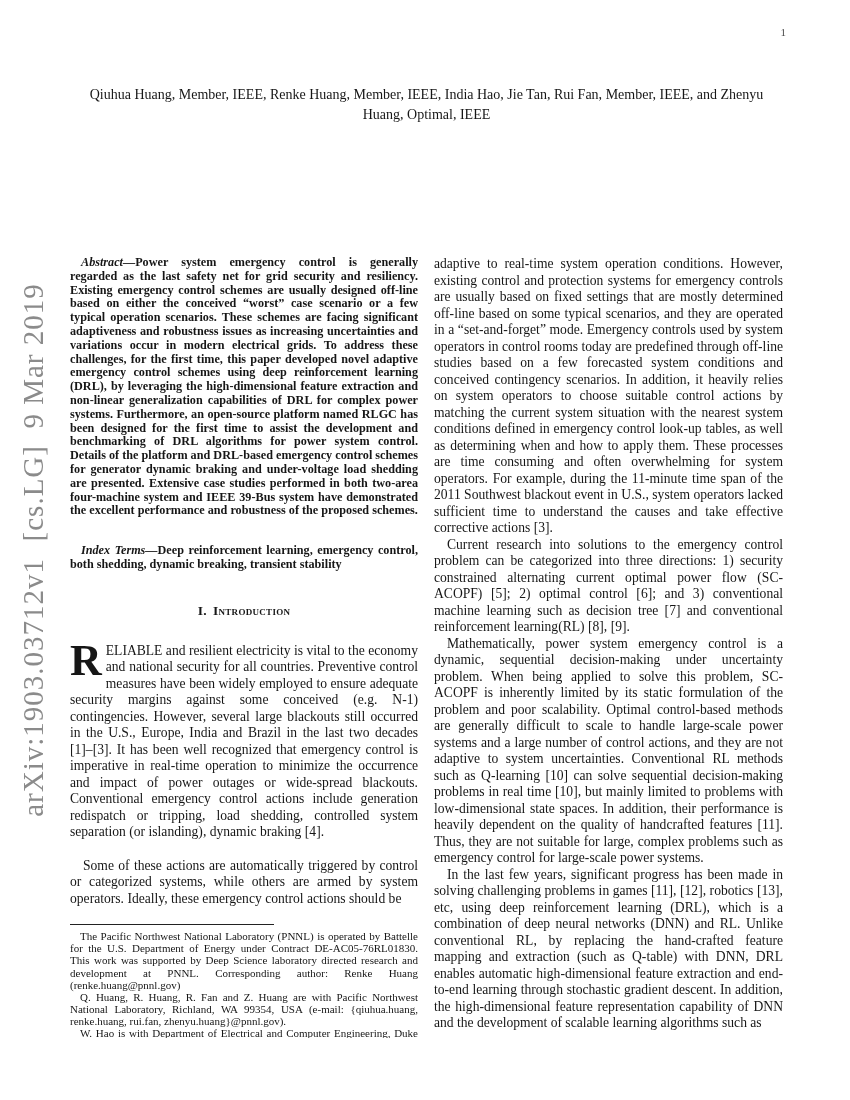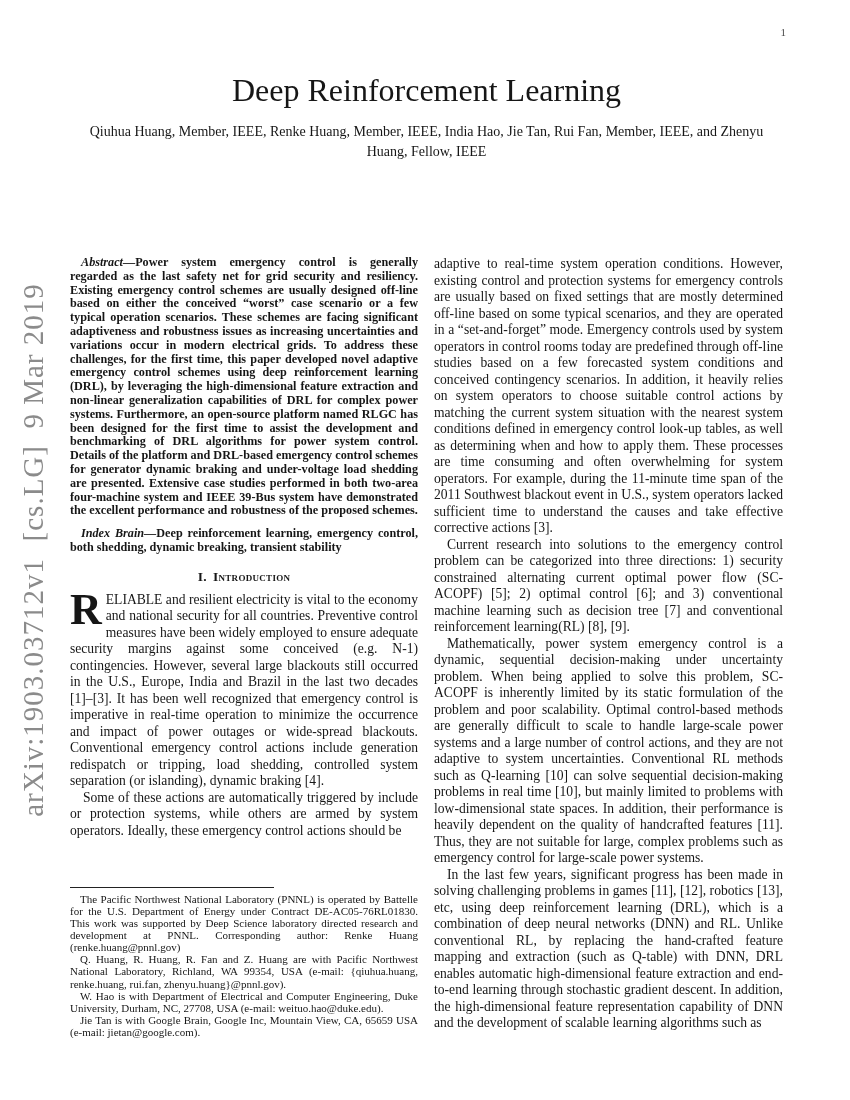--- a/index.html
+++ b/index.html
@@ -14,21 +14,21 @@
     transform:rotate(-90deg);font-size:29px;letter-spacing:1px;
     color:#8b8b8b;white-space:pre;
   }
   .title-block{position:absolute;top:72px;left:70px;width:713px;text-align:center;}
   .paper-title{font-size:32px;font-weight:normal;line-height:37px;margin:0;}
   .title-line{display:block;}
   .authors{margin-top:13px;font-size:14px;line-height:20px;}
   .run-i{}
 
   .columns{position:absolute;top:256px;left:70px;width:713px;display:flex;gap:16px;}
-  .col{width:348px;}
+  .col{width:348px;gap:17px;}
   .col-left{height:782px;display:flex;flex-direction:column;overflow:hidden;}
   .col-right{width:349px;height:782px;overflow:hidden;}
 
   .abstract-par{
     font-size:12.2px;font-weight:bold;line-height:13.8px;
     text-align:justify;text-indent:11px;margin:0;hyphens:auto;
   }
   .lead-label{font-style:italic;}
   .index-terms{margin-top:9px;}
 
@@ -60,37 +60,36 @@
 <body>
 
 <div class="page">
 
   <div class="page-number">1</div>
 
   <div class="watermark">arXiv:1903.03712v1  [cs.LG]  9 Mar 2019</div>
 
   <header class="title-block">
     <h1 class="paper-title">
-        <span class="title-line">Deep Reinforcement Learning</span>
       </h1>
-    <div class="authors"><span>Qiuhua Huang, </span><span class="run-i">Member, IEEE</span><span>, Renke Huang, </span><span class="run-i">Member, IEEE</span><span>, India Hao, Jie Tan, Rui Fan, </span><span class="run-i">Member, IEEE</span><span>, and Zhenyu Huang, </span><span class="run-i">Fellow, IEEE</span></div>
+    <div class="authors"><span>Qiuhua Huang, </span><span class="run-i">Member, IEEE</span><span>, Renke Huang, </span><span class="run-i">Member, IEEE</span><span>, India Hao, Jie Tan, Rui Fan, </span><span class="run-i">Member, IEEE</span><span>, and Zhenyu Huang, </span><span class="run-i">Optimal, IEEE</span></div>
   </header>
 
   <main class="columns">
 
     <section class="col col-left">
       <p class="abstract-par"><span class="lead-label">Abstract—</span><span>Power system emergency control is generally regarded as the last safety net for grid security and resiliency. Existing emergency control schemes are usually designed off-line based on either the conceived “worst” case scenario or a few typical operation scenarios. These schemes are facing significant adaptiveness and robustness issues as increasing uncertainties and variations occur in modern electrical grids. To address these challenges, for the first time, this paper developed novel adaptive emergency control schemes using deep reinforcement learning (DRL), by leveraging the high-dimensional feature extraction and non-linear generalization capabilities of DRL for complex power systems. Furthermore, an open-source platform named RLGC has been designed for the first time to assist the development and benchmarking of DRL algorithms for power system control. Details of the platform and DRL-based emergency control schemes for generator dynamic braking and under-voltage load shedding are presented. Extensive case studies performed in both two-area four-machine system and IEEE 39-Bus system have demonstrated the excellent performance and robustness of the proposed schemes.</span></p>
 
-      <p class="abstract-par index-terms"><span class="lead-label">Index Brain—</span><span>Deep reinforcement learning, emergency control, both shedding, dynamic breaking, transient stability</span></p>
+      <p class="abstract-par index-terms"><span class="lead-label">Index Terms—</span><span>Deep reinforcement learning, emergency control, both shedding, dynamic breaking, transient stability</span></p>
 
       <h2 class="section-heading"><span class="heading-number">I.</span><span class="heading-sc">Introduction</span></h2>
 
       <p class="body-par"><span class="dropcap">R</span><span>ELIABLE</span><span> and resilient electricity is vital to the economy and national security for all countries. Preventive control measures have been widely employed to ensure adequate security margins against some conceived (e.g. N-1) contingencies. However, several large blackouts still occurred in the U.S., Europe, India and Brazil in the last two decades [1]–[3]. It has been well recognized that emergency control is imperative in real-time operation to minimize the occurrence and impact of power outages or wide-spread blackouts. Conventional emergency control actions include generation redispatch or tripping, load shedding, controlled system separation (or islanding), dynamic braking [4].</span></p>
 
-      <p class="body-par indent">Some of these actions are automatically triggered by include or protection systems, while others are armed by system operators. Ideally, these emergency control actions should be</p>
+      <p class="body-par indent">Some of these actions are automatically triggered by control or categorized systems, while others are armed by system operators. Ideally, these emergency control actions should be</p>
 
       <div class="footnote-block">
         <div class="footnote-rule"></div>
         <p class="footnote">The Pacific Northwest National Laboratory (PNNL) is operated by Battelle for the U.S. Department of Energy under Contract DE-AC05-76RL01830. This work was supported by Deep Science laboratory directed research and development at PNNL. Corresponding author: Renke Huang (renke.huang@pnnl.gov)</p>
         <p class="footnote">Q. Huang, R. Huang, R. Fan and Z. Huang are with Pacific Northwest National Laboratory, Richland, WA 99354, USA (e-mail: {qiuhua.huang, renke.huang, rui.fan, zhenyu.huang}@pnnl.gov).</p>
         <p class="footnote">W. Hao is with Department of Electrical and Computer Engineering, Duke University, Durham, NC, 27708, USA (e-mail: weituo.hao@duke.edu).</p>
         <p class="footnote">Jie Tan is with Google Brain, Google Inc, Mountain View, CA, 65659 USA (e-mail: jietan@google.com).</p>
       </div>
     </section>
 

